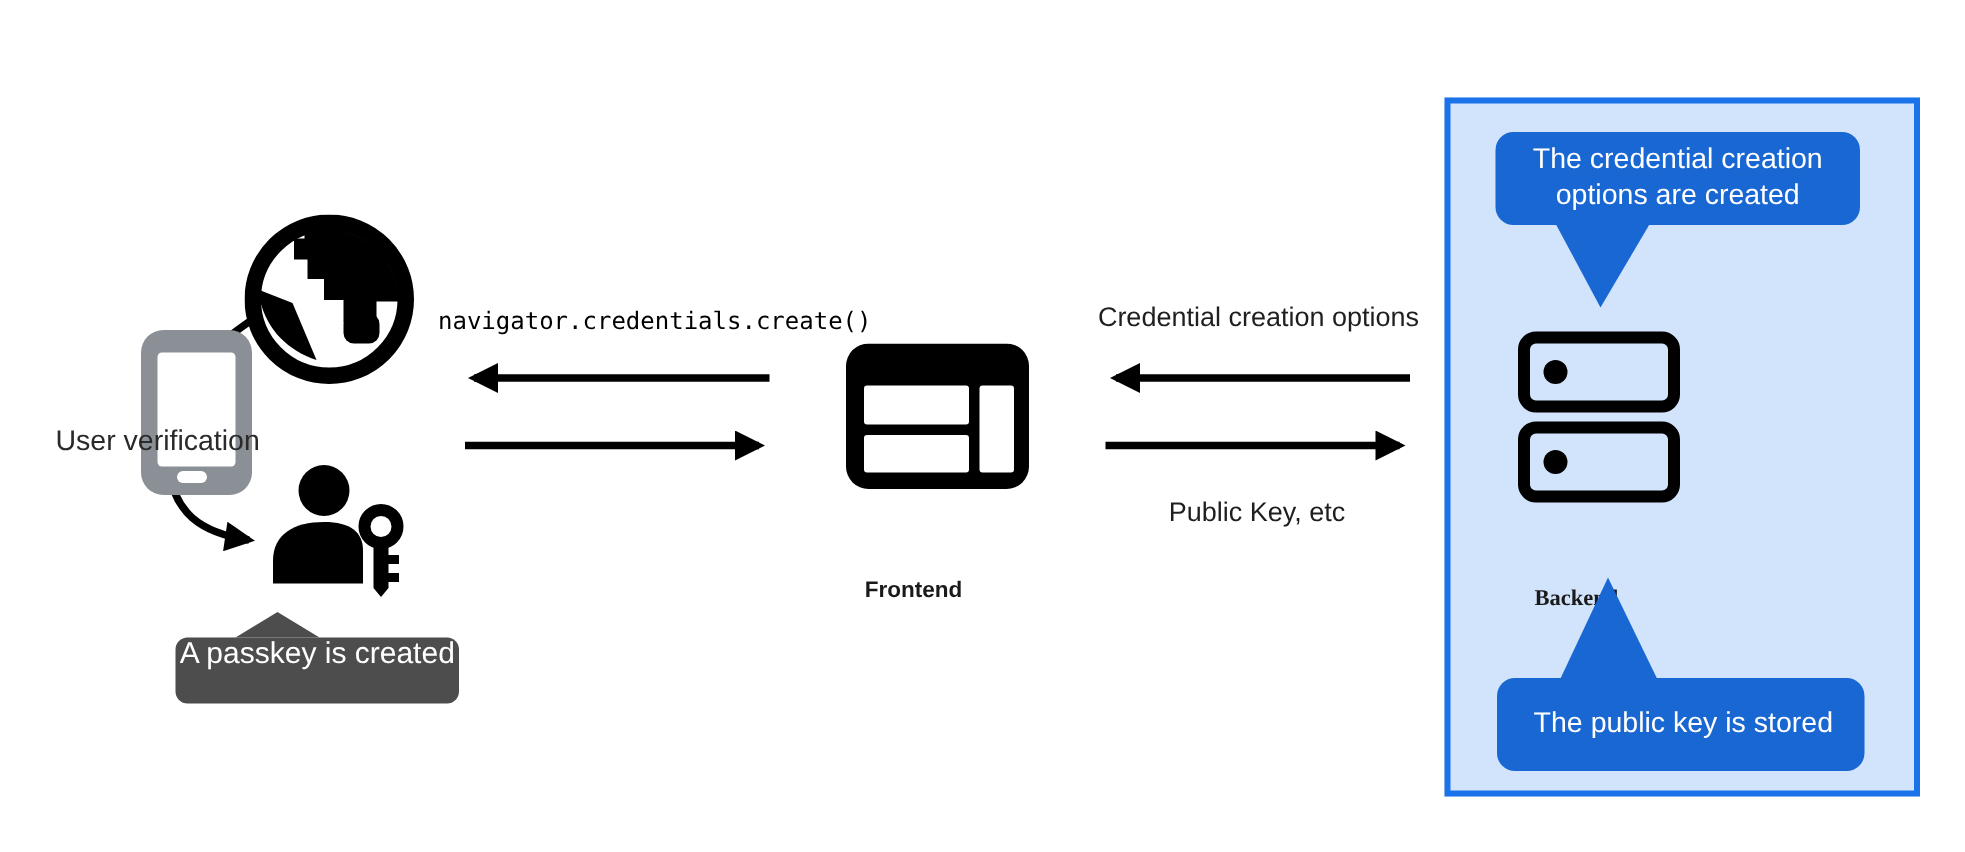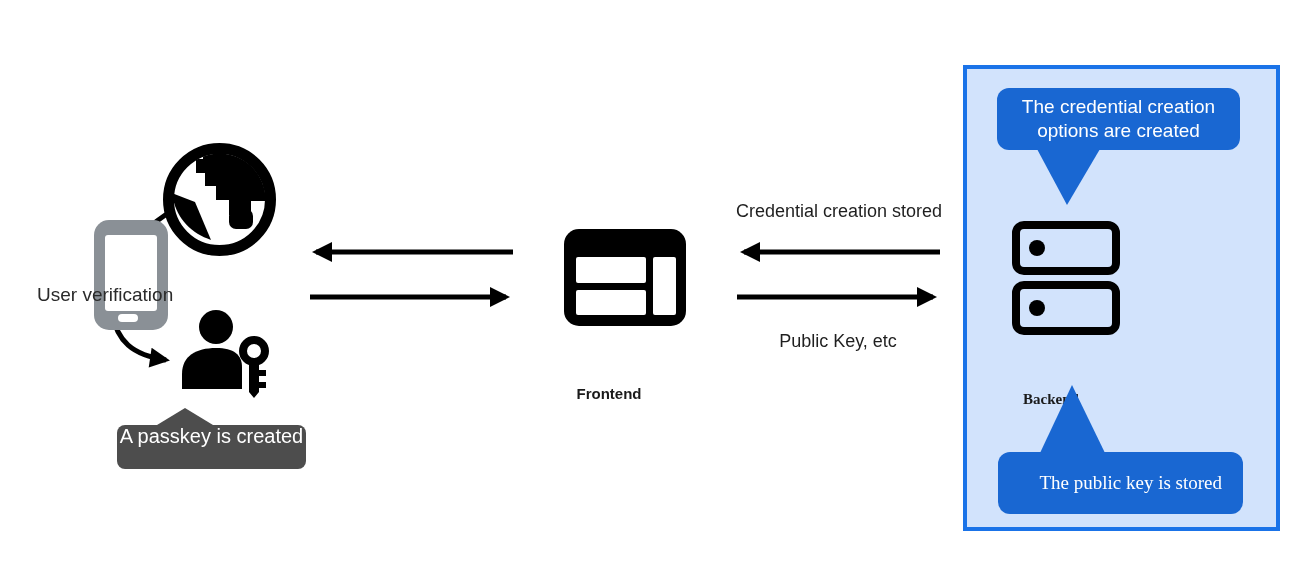--- a/index.html
+++ b/index.html
@@ -35,21 +35,21 @@
     position:absolute;background:var(--c-accent_blue,#1967d2);color:#fff;
     border-radius:12px;display:flex;align-items:center;justify-content:flex-end;
     text-align:center;font-size:19px;line-height:1.25;padding:2px 14px;box-sizing:border-box;
   }
   .bubble-top{left:30px;top:19px;width:243px;height:62px;}
   .bubble-top-tail{
     position:absolute;left:70px;top:80px;width:0;height:0;
     border-left:30px solid transparent;border-right:33px solid transparent;
     border-top:56px solid var(--c-accent_blue,#1967d2);
   }
-  .bubble-bottom{left:31px;top:383px;width:245px;height:62px;padding:2px 21px;font-family:Liberation Serif, serif;}
+  .bubble-bottom{left:31px;top:383px;width:245px;height:62px;padding:2px 21px;}
   .bubble-bottom-tail{
     position:absolute;left:73px;top:316px;width:0;height:0;
     border-left:32px solid transparent;border-right:33px solid transparent;
     border-bottom:68px solid var(--c-accent_blue,#1967d2);
   }
   .backend-label{position:absolute;left:26px;top:277px;width:116px;font-family:Liberation Serif, serif;}
   svg{display:block;}
 </style>
 </head>
 <body>
@@ -104,30 +104,31 @@
     <path d="M 6,85 V 70 C 6,52 20,44 40,44 C 58,44 66,51 66,63 V 85 Z" fill="#000"></path>
     <circle cx="78" cy="47" r="11" fill="none" stroke="#000" stroke-width="8"></circle>
     <path d="M 73,57 L 73,88 L 78,94 L 83,88 L 83,84 L 90,84 L 90,78 L 83,78 L 83,72 L 90,72 L 90,66 L 83,66 L 83,57 Z" fill="#000"></path>
   </svg>
 
   <div class="abs tooltip-dark-tail"></div>
   <div class="abs tooltip-dark">
     <span>A passkey is created</span>
   </div>
 
+  <div class="abs code-label" style="left:292px;top:204px;">navigator.credentials.create()</div>
 
   <svg class="abs" style="left:564px;top:229px;" width="122" height="97" viewBox="0 0 122 97">
     <rect x="0" y="0" width="122" height="97" rx="15" fill="#000"></rect>
     <rect x="12" y="28" width="70" height="26" rx="2" fill="#fff"></rect>
     <rect x="12" y="61" width="70" height="25" rx="2" fill="#fff"></rect>
     <rect x="89" y="28" width="23" height="58" rx="2" fill="#fff"></rect>
   </svg>
   <div class="abs node-label" style="left:548px;top:340px;width:122px;">Frontend</div>
 
-  <div class="abs msg-label" style="left:713px;top:201px;width:252px;">Credential creation stored</div>
+  <div class="abs msg-label" style="left:713px;top:201px;width:252px;">Credential creation options</div>
   <div class="abs msg-label" style="left:738px;top:331px;width:200px;">Public Key, etc</div>
 
   <div class="abs backend-box">
     <div class="bubble bubble-top">
       <span>The credential creation options are created</span>
     </div>
     <div class="bubble-top-tail"></div>
 
     <svg class="abs" style="left:41px;top:149px;" width="116" height="122" viewBox="0 0 116 122">
       <rect x="8" y="7" width="100" height="46" rx="8" fill="none" stroke="#000" stroke-width="8"></rect>

